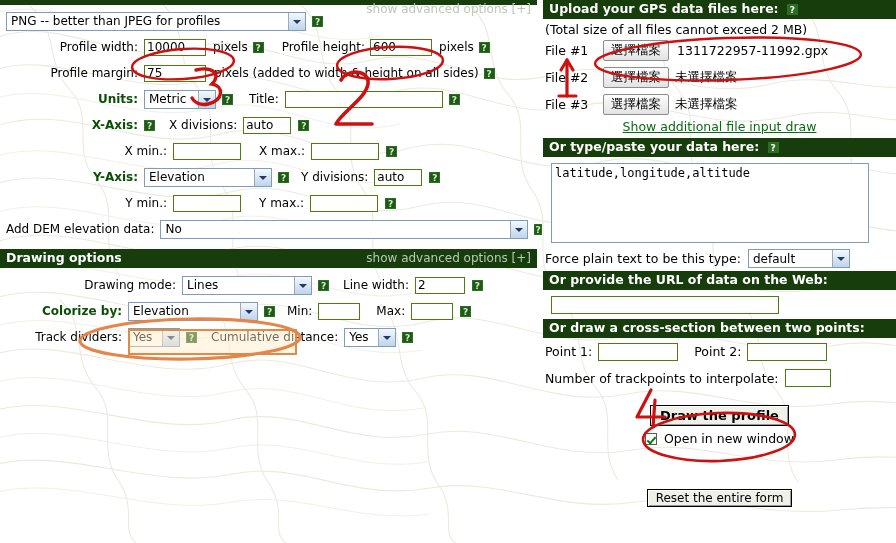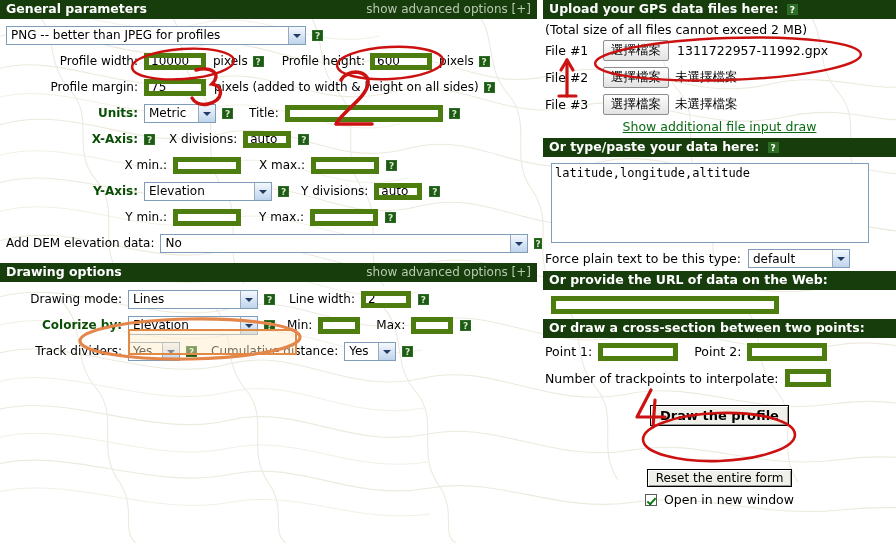--- a/index.html
+++ b/index.html
@@ -39,21 +39,21 @@
 
   
   .row{display:flex;align-items:center;height:26px;white-space:nowrap;}
   .lbl{color:#000;}
   .lbl.b{font-weight:bold;color:#0b4f06;}
 
   
   .rlab{display:inline-block;text-align:right;}
 
   input.txt{
-    border:5px solid #4d7c0f;background:#fff;height:17px;line-height:17px;
+    border:1px solid #4d7c0f;background:#fff;height:17px;line-height:17px;
     font-family:"DejaVu Sans","Liberation Sans",sans-serif;font-size:12px;
     padding:0 2px;box-sizing:border-box;color:#000;
   }
   select.sel{
     border:1px solid #7f9db9;background:#fff;height:19px;
     font-family:"DejaVu Sans","Liberation Sans",sans-serif;font-size:12px;
     box-sizing:border-box;color:#000;padding:0 0 0 4px;
     -webkit-appearance:none;appearance:none;
   }
   .selwrap{position:relative;display:inline-block;}
@@ -146,21 +146,20 @@
     <path d="M-10,440 C62,416 150,466 230,448 C300,434 350,474 428,462"></path>
     <path d="M-10,494 C64,472 152,518 232,502 C302,490 352,524 430,514"></path>
   </g>
 </svg>
 
 <div id="page">
 
   <div class="col-left">
 
     <div class="barhdr">
-      <span>General parameters</span>
       <span class="adv">show advanced options [+]</span>
     </div>
 
     <div class="row" style="height:26px;padding-top:3px;">
       <span class="selwrap" style="margin-left:6px;">
         <select class="sel" style="width:300px;">
           <option>PNG -- better than JPEG for profiles</option>
         </select>
         <span class="arrow"></span>
       </span>
@@ -246,21 +245,21 @@
         <span class="arrow"></span>
       </span>
       <span class="help" style="margin-left:6px;">?</span>
     </div>
 
     <div class="barhdr" style="margin-top:7px;">
       <span>Drawing options</span>
       <span class="adv">show advanced options [+]</span>
     </div>
 
-    <div class="row" style="padding-top:4px;">
+    <div class="row" style="padding-top:4px;justify-content:center;">
       <span class="lbl rlab" style="width:122px;">Drawing mode:</span>
       <span class="selwrap" style="margin-left:6px;">
         <select class="sel" style="width:130px;">
           <option>Lines</option>
         </select>
         <span class="arrow"></span>
       </span>
       <span class="help" style="margin-left:6px;">?</span>
       <span class="lbl" style="margin-left:14px;">Line width:</span>
       <input class="txt" style="width: 50px; margin-left: 6px;" value="2">
@@ -371,27 +370,27 @@
 
     <div class="row" style="padding-left:2px;height:26px;">
       <span class="lbl" style="font-size:12.5px;">Number of trackpoints to interpolate:</span>
       <input class="txt" style="width: 46px; margin-left: 6px; height: 18px;" value="">
     </div>
 
     <div style="text-align:center;padding-top:14px;">
       <button class="btn bigbtn">Draw the profile</button>
     </div>
 
-    <div style="text-align:center;padding-top:43px;">
-      <button class="btn">Reset the entire form</button>
-    </div>
-
     <div style="text-align:center;padding-top:5px;font-size:12.5px;">
       <span class="chk"></span>
       <span style="margin-left:3px;">Open in new window</span>
+    </div>
+
+    <div style="text-align:center;padding-top:43px;">
+      <button class="btn">Reset the entire form</button>
     </div>
   </div>
 
   <div class="hl-box" style="left:128px;top:329px;width:165px;height:22px;"></div>
 </div>
 
 <svg id="anno" viewBox="0 0 896 543">
 
   <ellipse cx="183" cy="64" rx="51" ry="15" fill="none" stroke="#cc1111" stroke-width="2.4" transform="rotate(-4 183 64)"></ellipse>
 

